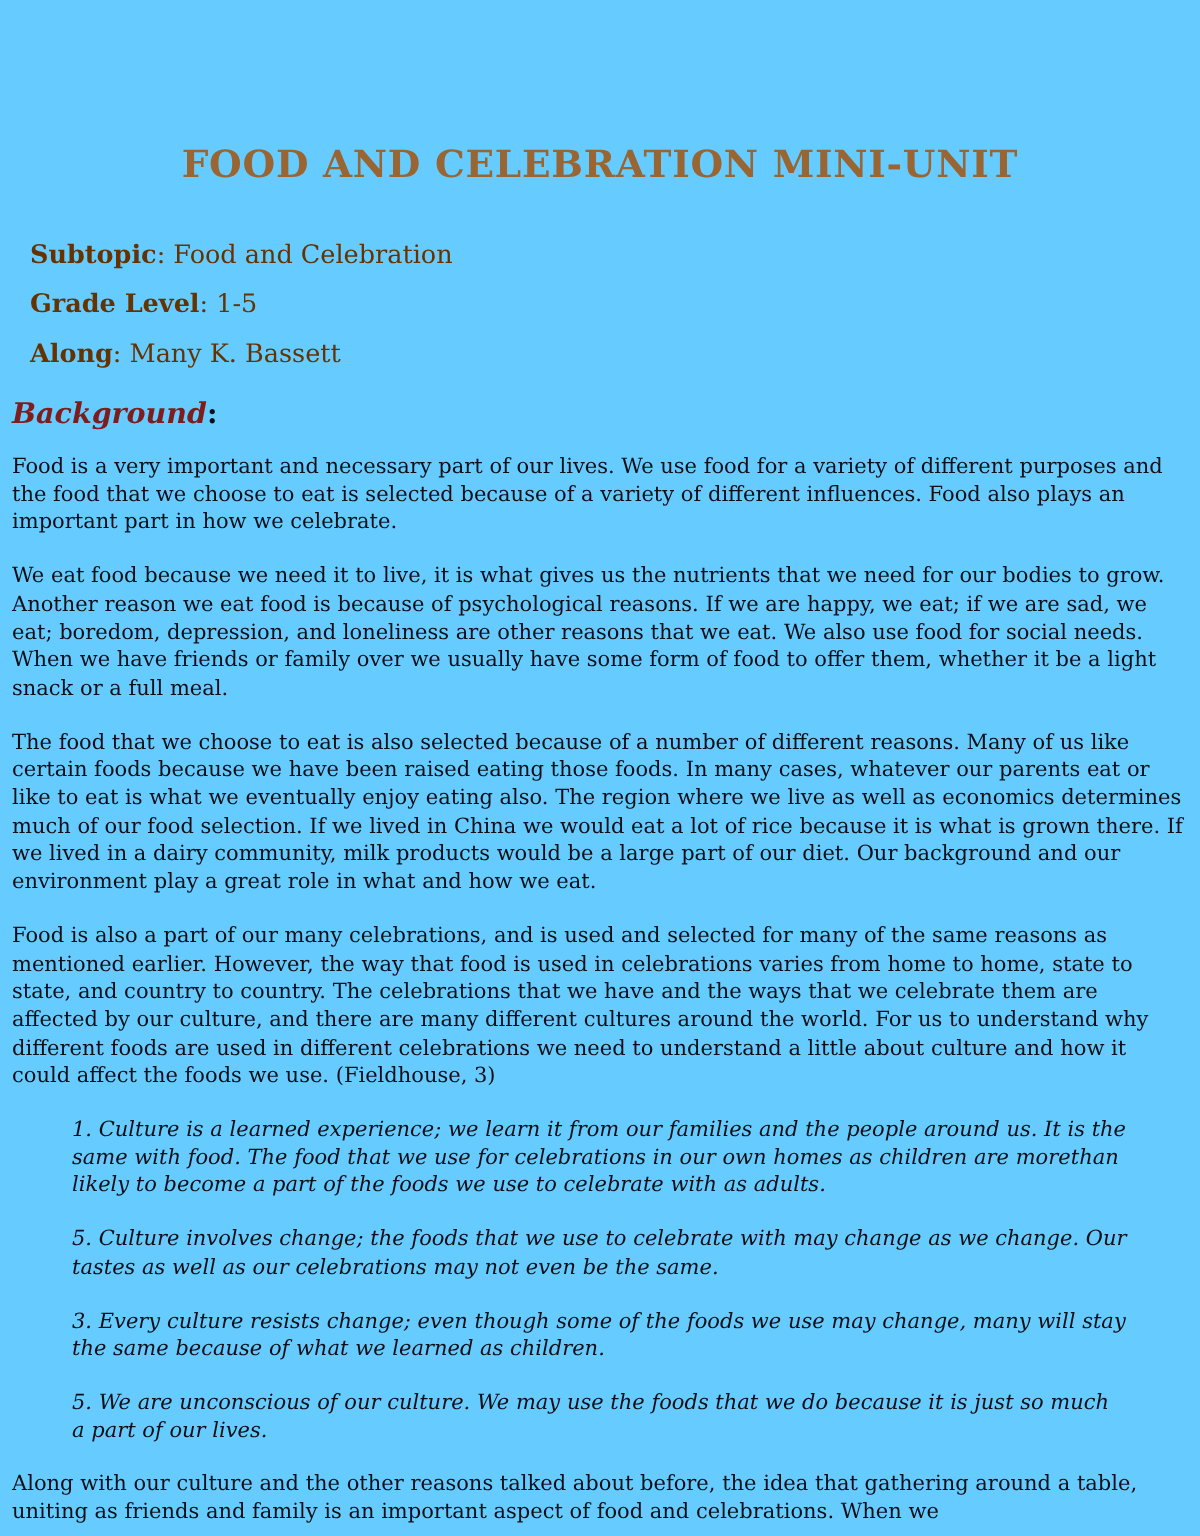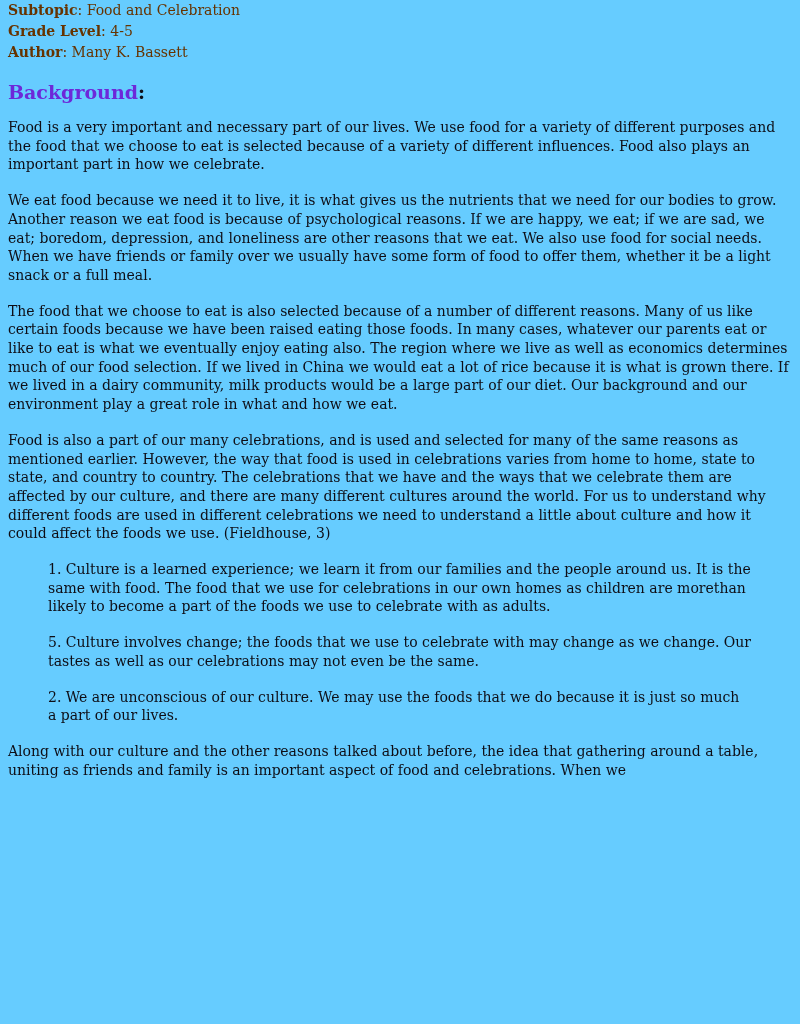--- a/index.html
+++ b/index.html
@@ -23,82 +23,86 @@
     font-size: 25px;
     line-height: 29px;
     font-weight: bold;
     color: #996633;
     letter-spacing: 0.5px;
   }
   .meta-block {
     margin: 0 0 18px 0;
   }
   .meta-line {
-    margin: 0;
-    font-size: 14px;
+    margin: 12px;
+    font-size: 17px;
     line-height: 21px;
     color: #663300;
   }
   .meta-line .meta-label {
     font-weight: bold;
     color: #663300;
   }
   h2.section-heading {
     margin: 0 0 14px 0;
     font-size: 19px;
     line-height: 23px;
     font-weight: bold;
   }
   h2.section-heading .heading-word {
-    color: #6d28d9;
+    color: #7f1d1d;
+    font-style: italic;
   }
   h2.section-heading .heading-colon {
     color: #0E0E16;
   }
   p.body-paragraph {
     margin: 0 0 17px 0;
     font-size: 14px;
     line-height: 18.7px;
   }
   blockquote.culture-list {
     margin: 0 40px 17px 40px;
     padding: 0;
+    font-style: italic;
   }
   blockquote.culture-list p.body-paragraph {
     margin: 0 0 17px 0;
   }
 </style>
 </head>
 <body>
 
 <main class="doc">
 
+  <h1 class="page-title">FOOD AND CELEBRATION MINI-UNIT</h1>
 
   <div class="meta-block">
     <p class="meta-line">
       <span class="meta-label">Subtopic</span><span>: Food and Celebration</span>
     </p>
     <p class="meta-line">
-      <span class="meta-label">Grade Level</span><span>: 4-5</span>
+      <span class="meta-label">Grade Level</span><span>: 1-5</span>
     </p>
     <p class="meta-line">
-      <span class="meta-label">Author</span><span>: Many K. Bassett</span>
+      <span class="meta-label">Along</span><span>: Many K. Bassett</span>
     </p>
   </div>
 
   <h2 class="section-heading">
     <span class="heading-word">Background</span><span class="heading-colon">:</span>
   </h2>
 
   <p class="body-paragraph">Food is a very important and necessary part of our lives. We use food for a variety of different purposes and the food that we choose to eat is selected because of a variety of different influences. Food also plays an important part in how we celebrate.</p>
   <p class="body-paragraph">We eat food because we need it to live, it is what gives us the nutrients that we need for our bodies to grow. Another reason we eat food is because of psychological reasons. If we are happy, we eat; if we are sad, we eat; boredom, depression, and loneliness are other reasons that we eat. We also use food for social needs. When we have friends or family over we usually have some form of food to offer them, whether it be a light snack or a full meal.</p>
   <p class="body-paragraph">The food that we choose to eat is also selected because of a number of different reasons. Many of us like certain foods because we have been raised eating those foods. In many cases, whatever our parents eat or like to eat is what we eventually enjoy eating also. The region where we live as well as economics determines much of our food selection. If we lived in China we would eat a lot of rice because it is what is grown there. If we lived in a dairy community, milk products would be a large part of our diet. Our background and our environment play a great role in what and how we eat.</p>
   <p class="body-paragraph">Food is also a part of our many celebrations, and is used and selected for many of the same reasons as mentioned earlier. However, the way that food is used in celebrations varies from home to home, state to state, and country to country. The celebrations that we have and the ways that we celebrate them are affected by our culture, and there are many different cultures around the world. For us to understand why different foods are used in different celebrations we need to understand a little about culture and how it could affect the foods we use. (Fieldhouse, 3)</p>
 
   <blockquote class="culture-list">
     <p class="body-paragraph">1. Culture is a learned experience; we learn it from our families and the people around us. It is the same with food. The food that we use for celebrations in our own homes as children are morethan likely to become a part of the foods we use to celebrate with as adults.</p>
     <p class="body-paragraph">5. Culture involves change; the foods that we use to celebrate with may change as we change. Our tastes as well as our celebrations may not even be the same.</p>
-    <p class="body-paragraph">2. We are unconscious of our culture. We may use the foods that we do because it is just so much a part of our lives.</p>
+    <p class="body-paragraph">3. Every culture resists change; even though some of the foods we use may change, many will stay the same because of what we learned as children.</p>
+    <p class="body-paragraph">5. We are unconscious of our culture. We may use the foods that we do because it is just so much a part of our lives.</p>
   </blockquote>
 
   <p class="body-paragraph">Along with our culture and the other reasons talked about before, the idea that gathering around a table, uniting as friends and family is an important aspect of food and celebrations. When we</p>
 
 </main>
 
 </body></html>

